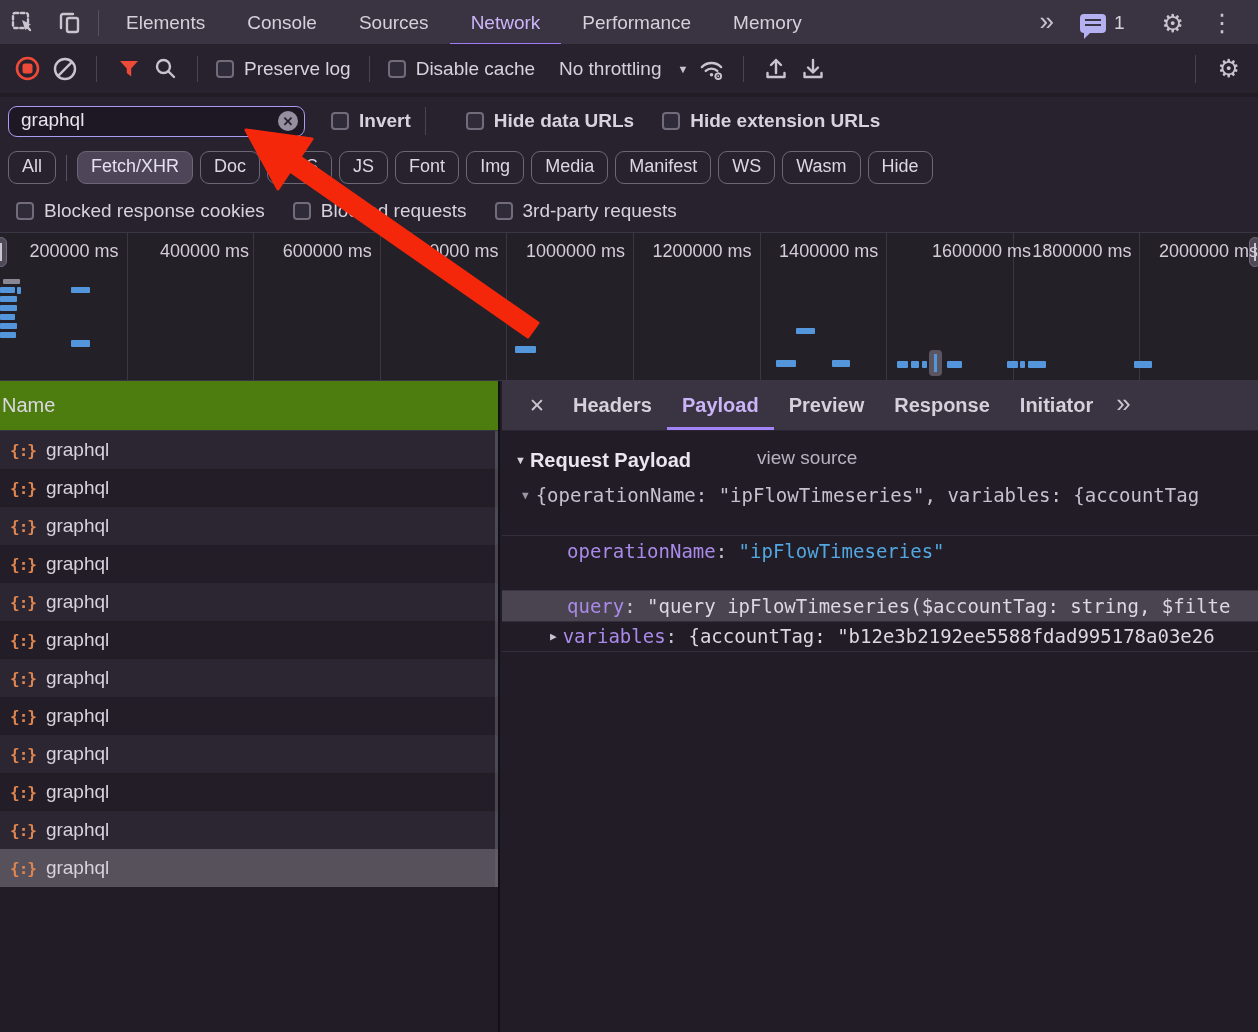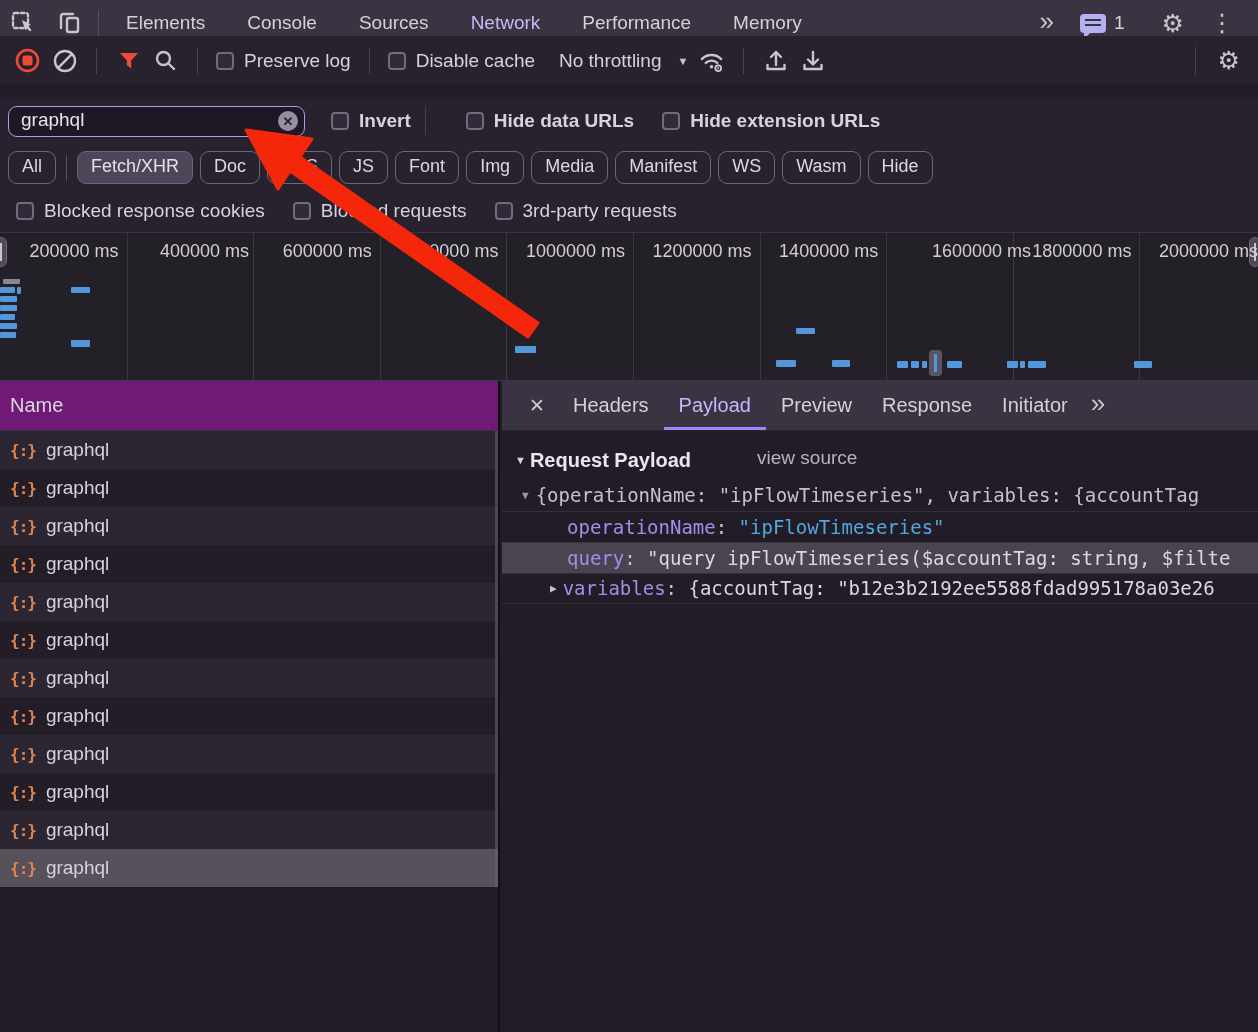--- a/index.html
+++ b/index.html
@@ -22,21 +22,21 @@
   .more-chev { color:#c9c5cf; font-size:26px; padding:0 14px 4px 8px; }
   .bubble-wrap { display:flex; align-items:center; gap:8px; padding:0 12px; }
   .bubble { position:relative; width:26px; height:19px; background:#b5b0f0; border-radius:4px; }
   .bubble:after { content:""; position:absolute; left:4px; bottom:-6px;
     border:4px solid transparent; border-top-color:#b5b0f0; border-left-color:#b5b0f0; }
   .bubble i { position:absolute; left:5px; right:5px; height:2px; background:#3a3342; }
   .bubble i:nth-child(1){ top:5px; } .bubble i:nth-child(2){ top:10px; }
   .gearchar { font-size:25px; color:#c9c5cf; padding:0 12px; }
   .kebab { font-size:24px; color:#c9c5cf; padding:0 14px; letter-spacing:0; }
   
-  .toolbar { position:absolute; left:0; top:36px; width:1258px; height:49px;
+  .toolbar { position:absolute; left:0; top:44px; width:1258px; height:49px;
     background:#28222f; display:flex; align-items:center; padding:0 14px; gap:10px; }
   .icon26 { width:27px; height:27px; display:flex; align-items:center; justify-content:center; flex:0 0 auto; }
   .cb { width:18px; height:18px; border:2px solid #716b7c; border-radius:4px; background:#2f2b38; flex:0 0 auto; }
   .cbrow { display:flex; align-items:center; gap:10px; }
   .throttle { display:flex; align-items:center; gap:16px; margin-left:14px; color:#d5d0da; }
   .caret { font-size:11px; color:#c9c5cf; }
   .spacer { flex:1; }
   
   .filterrow { position:absolute; left:0; top:97px; width:1258px; height:48px;
     background:#28222f; display:flex; align-items:center; padding:0 8px; }
@@ -66,44 +66,44 @@
   .ticklabel { position:absolute; top:8px; width:150px; text-align:right; font-size:18px; color:#d2cdd8; white-space:nowrap; }
   .tbar { position:absolute; background:#5396dc; border-radius:1px; }
   .tbar.gray { background:#8a8795; }
   .tl-handle { position:absolute; width:12px; height:30px; top:4px; border-radius:6px;
     background:#4e4857; border:1px solid #6f6979; }
   .tl-handle i { position:absolute; left:4px; top:5px; bottom:5px; width:2px; background:#c9c5cf; }
   .tl-marker { position:absolute; width:13px; height:26px; border-radius:4px; background:#5a5560; }
   .tl-marker i { position:absolute; left:5px; top:4px; bottom:4px; width:3px; background:#5396dc; }
   
   .namepane { position:absolute; left:0; top:381px; width:500px; bottom:0; background:#211c26; border-right:2px solid #121017; }
-  .namehdr { height:50px; background:#701a75; border-bottom:1px solid #3a3542;
-    display:flex; align-items:center; padding:0 10px; font-size:20px; color:#dcd8e2; }
+  .namehdr { height:50px; background:#4d7c0f; border-bottom:1px solid #3a3542;
+    display:flex; align-items:center; padding:0 2px; font-size:20px; color:#dcd8e2; }
   .reqrow { height:38px; display:flex; align-items:center; gap:10px; padding:0 10px; font-size:19px; color:#d7d2dc; }
   .reqrow.alt { background:#2b2631; }
   .reqrow.dark { background:#221d27; }
   .reqrow.selected { background:#57515c; }
   .jsonicon { color:#e0854f; font-family:"DejaVu Sans Mono", monospace; font-weight:bold;
     font-size:16px; letter-spacing:-1px; flex:0 0 auto; }
   .namescroll { position:absolute; right:0; top:50px; width:3px; height:456px; background:#6a6472; opacity:.55; }
   .detailpane { position:absolute; left:502px; top:381px; right:0; bottom:0; background:#211c26; }
   .dtabs { height:50px; background:#3a3342; display:flex; align-items:stretch; padding-left:14px; border-bottom:1px solid #2a2433; }
   .dclose { width:42px; display:flex; align-items:center; justify-content:center; color:#c9c5cf; font-size:19px; }
-  .dtab { padding:0 15px; display:flex; align-items:center; color:#d5d0da; font-size:20px; border-bottom:3px solid transparent; padding-top:3px; }
+  .dtab { padding:0 15px; display:flex; align-items:center; color:#d5d0da; font-size:20px; border-bottom:3px solid transparent; padding-top:3px;font-weight:bold; }
   .dtab.active { color:#cbb5f8; border-bottom-color:#a284f8; }
   .dtabs .more-chev { padding:0 8px 4px; display:flex; align-items:center; }
   
   .payload-head { display:flex; align-items:baseline; padding:16px 0 8px 13px; }
   .payload-title { font-weight:bold; font-size:20px; color:#eae6ef; display:flex; align-items:center; gap:4px; }
   .tri { font-size:11px; color:#d7d2dc; }
   .viewsource { margin-left:66px; color:#b7b2be; font-size:19px; }
   .mono { font-family:"DejaVu Sans Mono", monospace; font-size:19px; white-space:nowrap; overflow:hidden; }
   .prow { height:31px; display:flex; align-items:center; }
   .prow-root { padding-left:20px; color:#c6c1cd; gap:7px; }
-  .prow-kv { padding-left:65px; border-top:1px solid #332e3c; }
+  .prow-kv { padding-left:65px; border-top:1px solid #332e3c;margin-top:24px; }
   .prow-kv.selected { background:#4a4450; border-top-color:#3a3542; }
   .prow-exp { padding-left:48px; gap:6px; border-top:1px solid #332e3c; border-bottom:1px solid #332e3c; }
   .pkey { color:#a98ae8; }
   .pcolon { color:#c6c1cd; }
   .pstring { color:#52a7e0; }
   .pplain { color:#dcd7e0; }
   .arrow-overlay { position:absolute; left:0; top:0; pointer-events:none; z-index:50; }
   svg .ic { stroke:#c9c5cf; stroke-width:2.4; fill:none; stroke-linecap:round; stroke-linejoin:round; }
 </style>
 </head>

